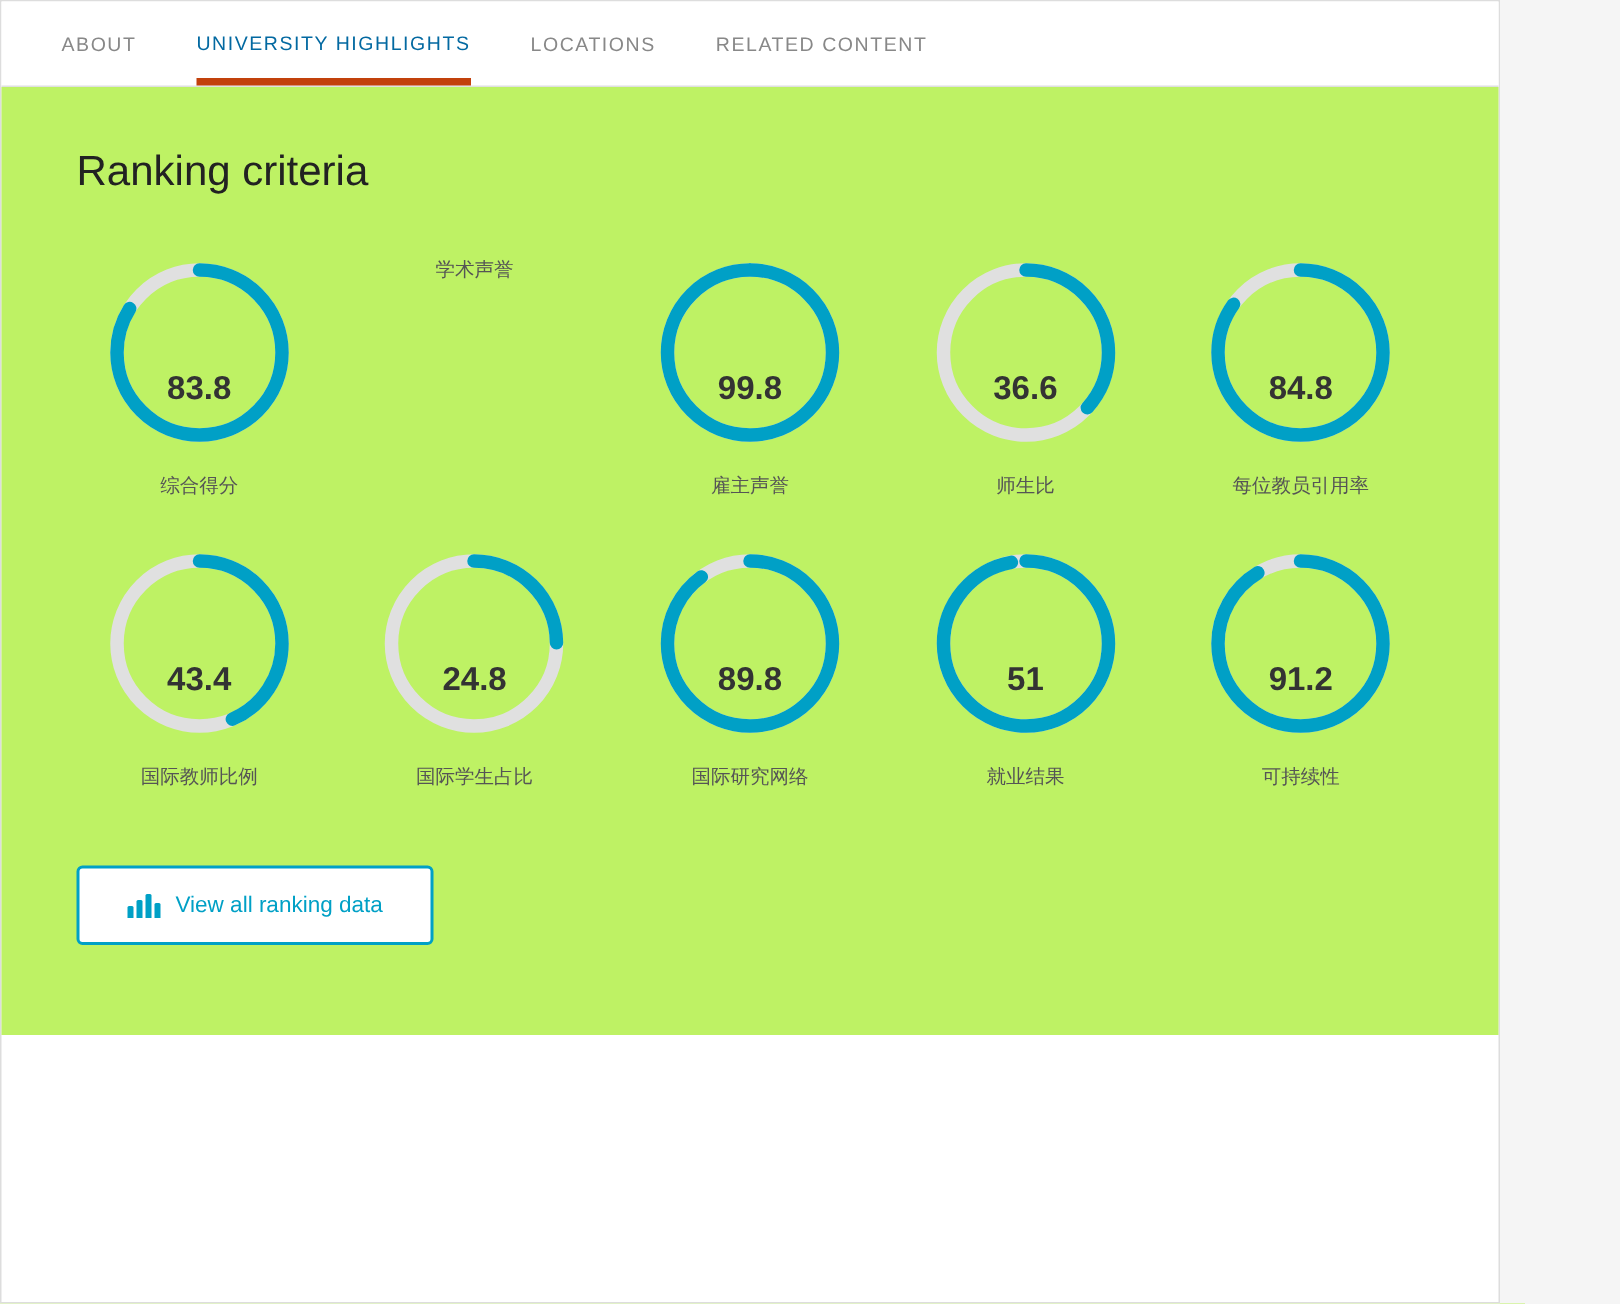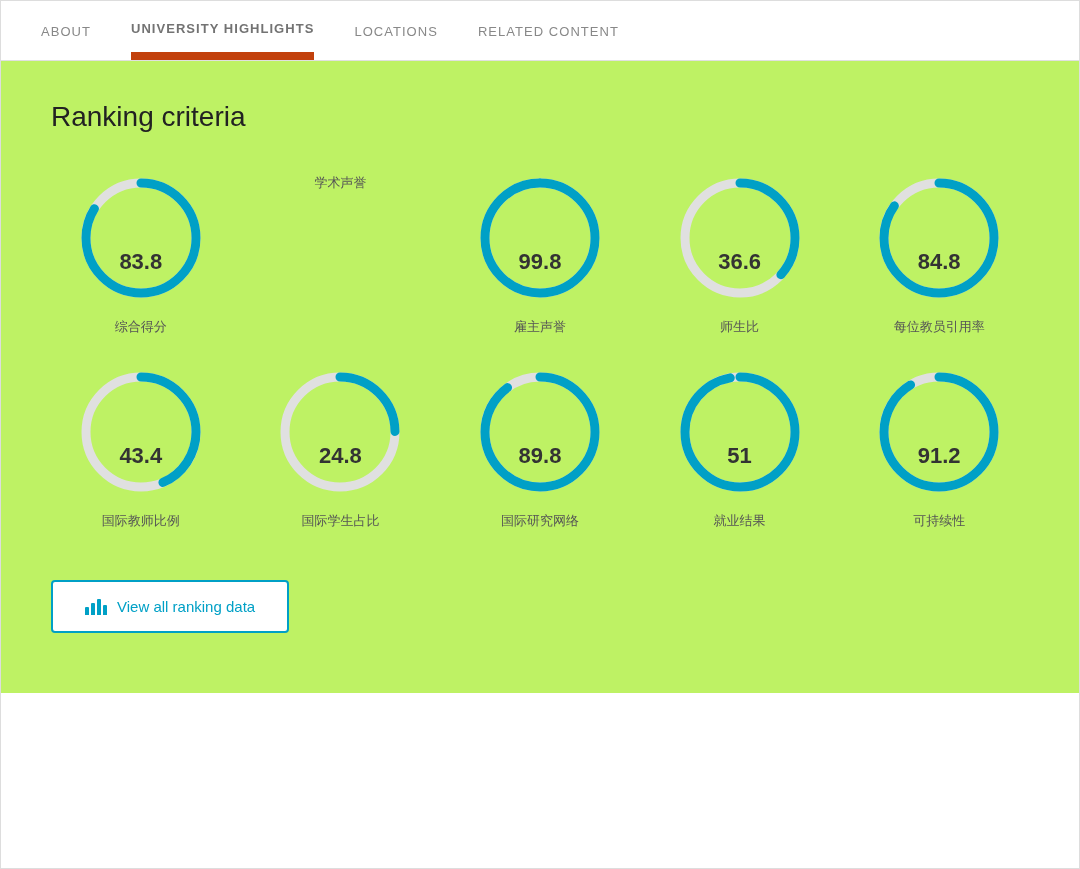--- a/index.html
+++ b/index.html
@@ -2,21 +2,21 @@
 <html><head>
   <meta charset="utf-8">
   <style>
     * { box-sizing: border-box; margin: 0; padding: 0; }
     body {
       font-family: -apple-system, BlinkMacSystemFont, 'Segoe UI', Arial, sans-serif;
       background: #f5f5f5;
       min-height: 869px;
     }
     .page-wrapper {
-      width: 1080px;
+      width: 1000px;
       min-height: 869px;
       background: #fff;
       border: 1px solid #ddd;
     }
     
     .tab-nav {
       display: flex;
       align-items: center;
       border-bottom: 1px solid #e0e0e0;
       padding: 0 40px;
@@ -28,23 +28,23 @@
       font-size: 13px;
       letter-spacing: 0.08em;
       color: #888;
       cursor: pointer;
       border-bottom: 3px solid transparent;
       text-transform: uppercase;
       font-weight: 500;
       user-select: none;
     }
     .tab-item.active {
-      color: #737373;
-      border-bottom: 8px solid #c2410c;
-      font-weight: 700;
+      color: #0369a1;
+      border-bottom: 5px solid #c2410c;
+      font-weight: 400;
     }
     
     .main-content {
       padding: 40px 50px 60px;
       background: #bef264;
     }
     .section-title {
       font-size: 28px;
       font-weight: 400;
       color: #222;

